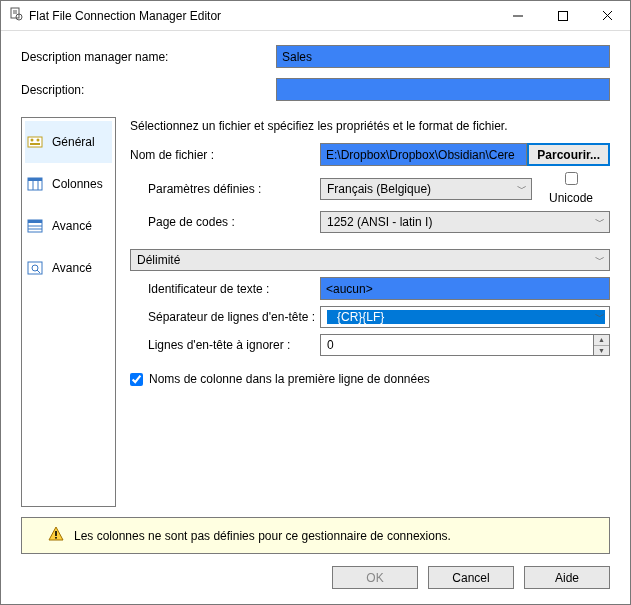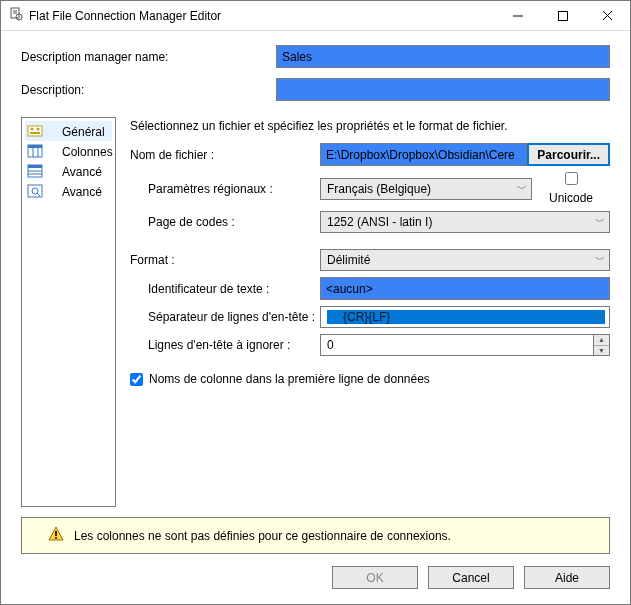--- a/index.html
+++ b/index.html
@@ -53,23 +53,23 @@
     height: 390px;
   }
   .nav-pane {
     width: 95px;
     border: 1px solid #7a7a7a;
     background: #fff;
     padding: 3px 3px;
   }
   .nav-item {
     display: flex;
-    align-items: flex-end;
-    gap: 19px;
-    padding: 2px 2px;
+    align-items: center;
+    gap: 9px;
+    padding: 13px 2px;
     cursor: default;
     white-space: nowrap;
   }
   .nav-item.selected { background: #e5f3ff; }
   .nav-icon {
     width: 16px; height: 16px;
     display: inline-flex; align-items: center; justify-content: center;
   }
   .right-pane { flex: 1; }
   .instr { margin: 2px 0 10px 0; }
@@ -96,21 +96,21 @@
   .dd .arrow {
     position: absolute; right: 4px; top: 50%; transform: translateY(-50%);
     font-size: 10px;
     color: #555;
   }
   .dd.white-bg { background: #fff; }
   .dd .seltxt {
     flex: 1;
     overflow: hidden; text-overflow: clip; white-space: nowrap;
   }
-  .dd .seltxt.highlight { background: #0078d7; color: #0f172a; padding: 0 16px; }
+  .dd .seltxt.highlight { background: #0078d7; color: #ffffff; padding: 0 10px; }
 
   .btn {
     border: 1px solid #7a7a7a;
     background: #e9e9e9;
     height: 23px;
     padding: 0 10px;
     font: inherit;
     cursor: default;
     min-width: 74px;
     display: inline-flex; align-items: center; justify-content: center;
@@ -269,21 +269,21 @@
 
     <div class="form-row">
       <div class="lbl">Nom de fichier :</div>
       <div class="ctrl-area">
         <input class="txt" style="flex: 1 1 0%;" value="E:\Dropbox\Dropbox\Obsidian\Cere">
         <button class="btn accent">Parcourir...</button>
       </div>
     </div>
 
     <div class="form-row indent">
-      <div class="lbl">Paramètres régionaux :</div>
+      <div class="lbl">Paramètres définies :</div>
       <div class="ctrl-area">
         <div class="dd">
           <span class="seltxt">Français (Belgique)</span>
           <span class="arrow">﹀</span>
         </div>
         <div class="chk-area" style="width:78px;flex-direction:column;">
           <input type="checkbox" style="">
           <span>Unicode</span>
         </div>
       </div>
@@ -295,21 +295,20 @@
         <div class="dd">
           <span class="seltxt">1252  (ANSI - latin I)</span>
           <span class="arrow">﹀</span>
         </div>
       </div>
     </div>
 
     <div class="sep"></div>
 
     <div class="form-row">
-      <div class="lbl">Format :</div>
       <div class="ctrl-area">
         <div class="dd">
           <span class="seltxt">Délimité</span>
           <span class="arrow">﹀</span>
         </div>
       </div>
     </div>
 
     <div class="form-row indent">
       <div class="lbl">Identificateur de texte :</div>

